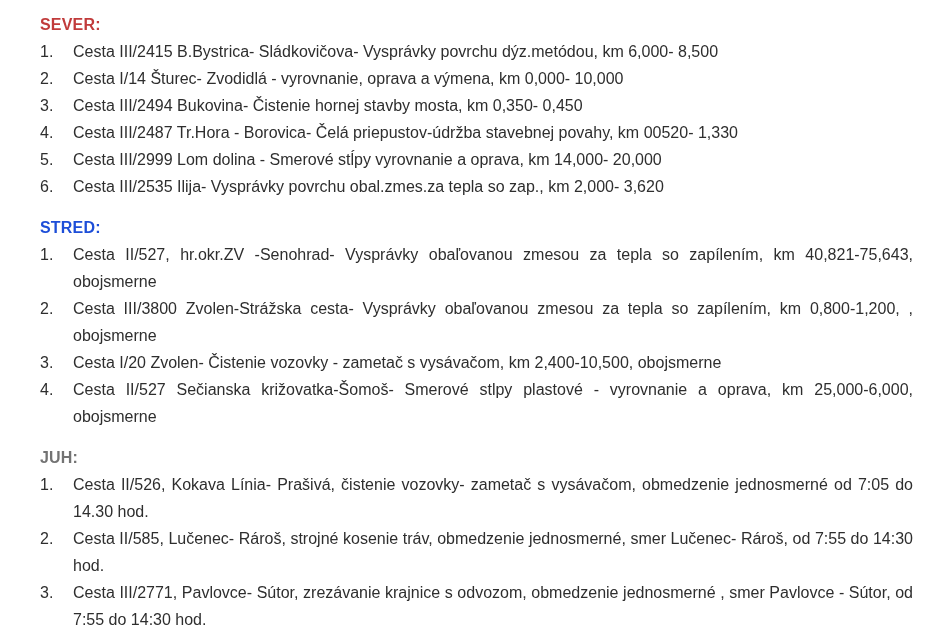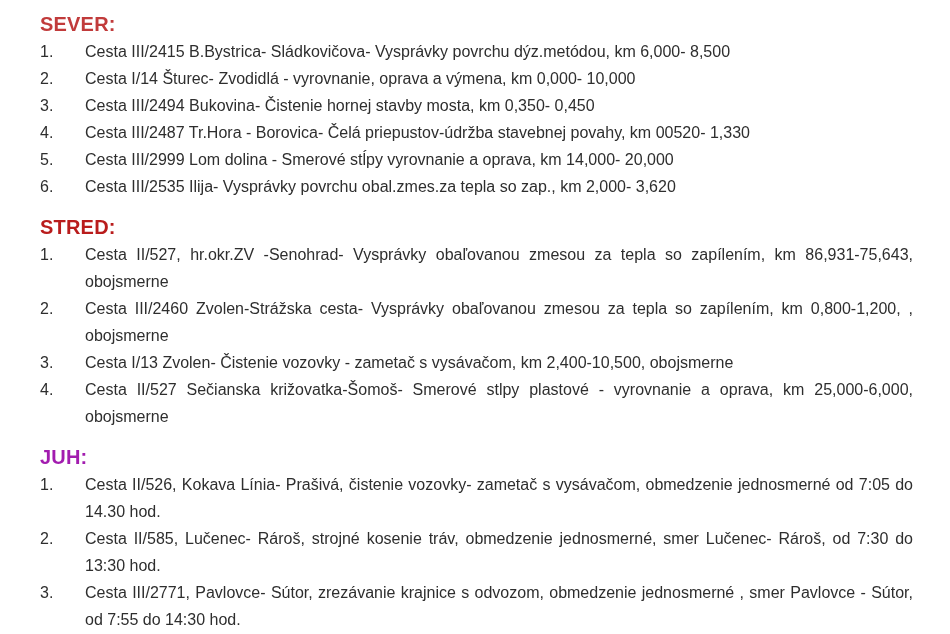--- a/index.html
+++ b/index.html
@@ -14,35 +14,34 @@
     padding: 11px 37px 0 40px;
     color: #2e2e2e;
     font-size: 16px;
     line-height: 27px;
   }
   .section { margin: 0; }
   .section + .section { margin-top: 14px; }
   .section-title {
     color: #c13b3b;
     font-weight: bold;
-    font-size: 20px;
+    font-size: 16px;
     line-height: 27px;
     letter-spacing: 0.2px;
   }
   .items { list-style: none; }
   .item { display: flex; align-items: flex-start; }
   .item .num {
     flex: 0 0 33px;
     width: 33px;
   }
   .item .text {
     flex: 1 1 auto;
     text-align: justify;
     text-align-last: left;
-    margin-left: 12px;
     -moz-text-align-last: left;
   }
 </style>
 </head>
 <body>
 
 <div class="doc" style="color: rgb(46, 46, 46); background: rgb(255, 255, 255);">
   <div id="sections">
   <section class="section">
     <h2 class="section-title" style="color: rgb(193, 59, 59);">SEVER:</h2>
@@ -73,55 +72,55 @@
   </li>
 
   <li class="item">
     <span class="num">6.</span>
     <span class="text">Cesta III/2535 Ilija- Vysprávky povrchu obal.zmes.za tepla so zap., km 2,000- 3,620</span>
   </li>
 </ol>
   </section>
 
   <section class="section">
-    <h2 class="section-title" style="color: #b91c1c;">STRED:</h2>
+    <h2 class="section-title" style="color: #1d4ed8;">STRED:</h2>
     <ol class="items">
   <li class="item">
     <span class="num">1.</span>
-    <span class="text">Cesta II/527, hr.okr.ZV -Senohrad- Vysprávky obaľovanou zmesou za tepla so zapílením, km 86,931-75,643, obojsmerne</span>
+    <span class="text">Cesta II/527, hr.okr.ZV -Senohrad- Vysprávky obaľovanou zmesou za tepla so zapílením, km 40,821-75,643, obojsmerne</span>
   </li>
 
   <li class="item">
     <span class="num">2.</span>
-    <span class="text">Cesta III/2460 Zvolen-Strážska cesta- Vysprávky obaľovanou zmesou za tepla so zapílením, km 0,800-1,200, , obojsmerne</span>
+    <span class="text">Cesta III/3800 Zvolen-Strážska cesta- Vysprávky obaľovanou zmesou za tepla so zapílením, km 0,800-1,200, , obojsmerne</span>
   </li>
 
   <li class="item">
     <span class="num">3.</span>
-    <span class="text">Cesta I/13 Zvolen- Čistenie vozovky - zametač s vysávačom, km 2,400-10,500, obojsmerne</span>
+    <span class="text">Cesta I/20 Zvolen- Čistenie vozovky - zametač s vysávačom, km 2,400-10,500, obojsmerne</span>
   </li>
 
   <li class="item">
     <span class="num">4.</span>
     <span class="text">Cesta II/527 Sečianska križovatka-Šomoš- Smerové stlpy plastové - vyrovnanie a oprava, km 25,000-6,000, obojsmerne</span>
   </li>
 </ol>
   </section>
 
   <section class="section">
-    <h2 class="section-title" style="color: #a21caf;">JUH:</h2>
+    <h2 class="section-title" style="color: #737373;">JUH:</h2>
     <ol class="items">
   <li class="item">
     <span class="num">1.</span>
     <span class="text">Cesta II/526, Kokava Línia- Prašivá, čistenie vozovky- zametač s vysávačom, obmedzenie jednosmerné od 7:05 do 14.30 hod.</span>
   </li>
 
   <li class="item">
     <span class="num">2.</span>
-    <span class="text">Cesta II/585, Lučenec- Rároš, strojné kosenie tráv, obmedzenie jednosmerné, smer Lučenec- Rároš, od 7:30 do 13:30 hod.</span>
+    <span class="text">Cesta II/585, Lučenec- Rároš, strojné kosenie tráv, obmedzenie jednosmerné, smer Lučenec- Rároš, od 7:55 do 14:30 hod.</span>
   </li>
 
   <li class="item">
     <span class="num">3.</span>
     <span class="text">Cesta III/2771, Pavlovce- Sútor, zrezávanie krajnice s odvozom, obmedzenie jednosmerné , smer Pavlovce - Sútor, od 7:55 do 14:30 hod.</span>
   </li>
 </ol>
   </section>
 </div>
 </div>

